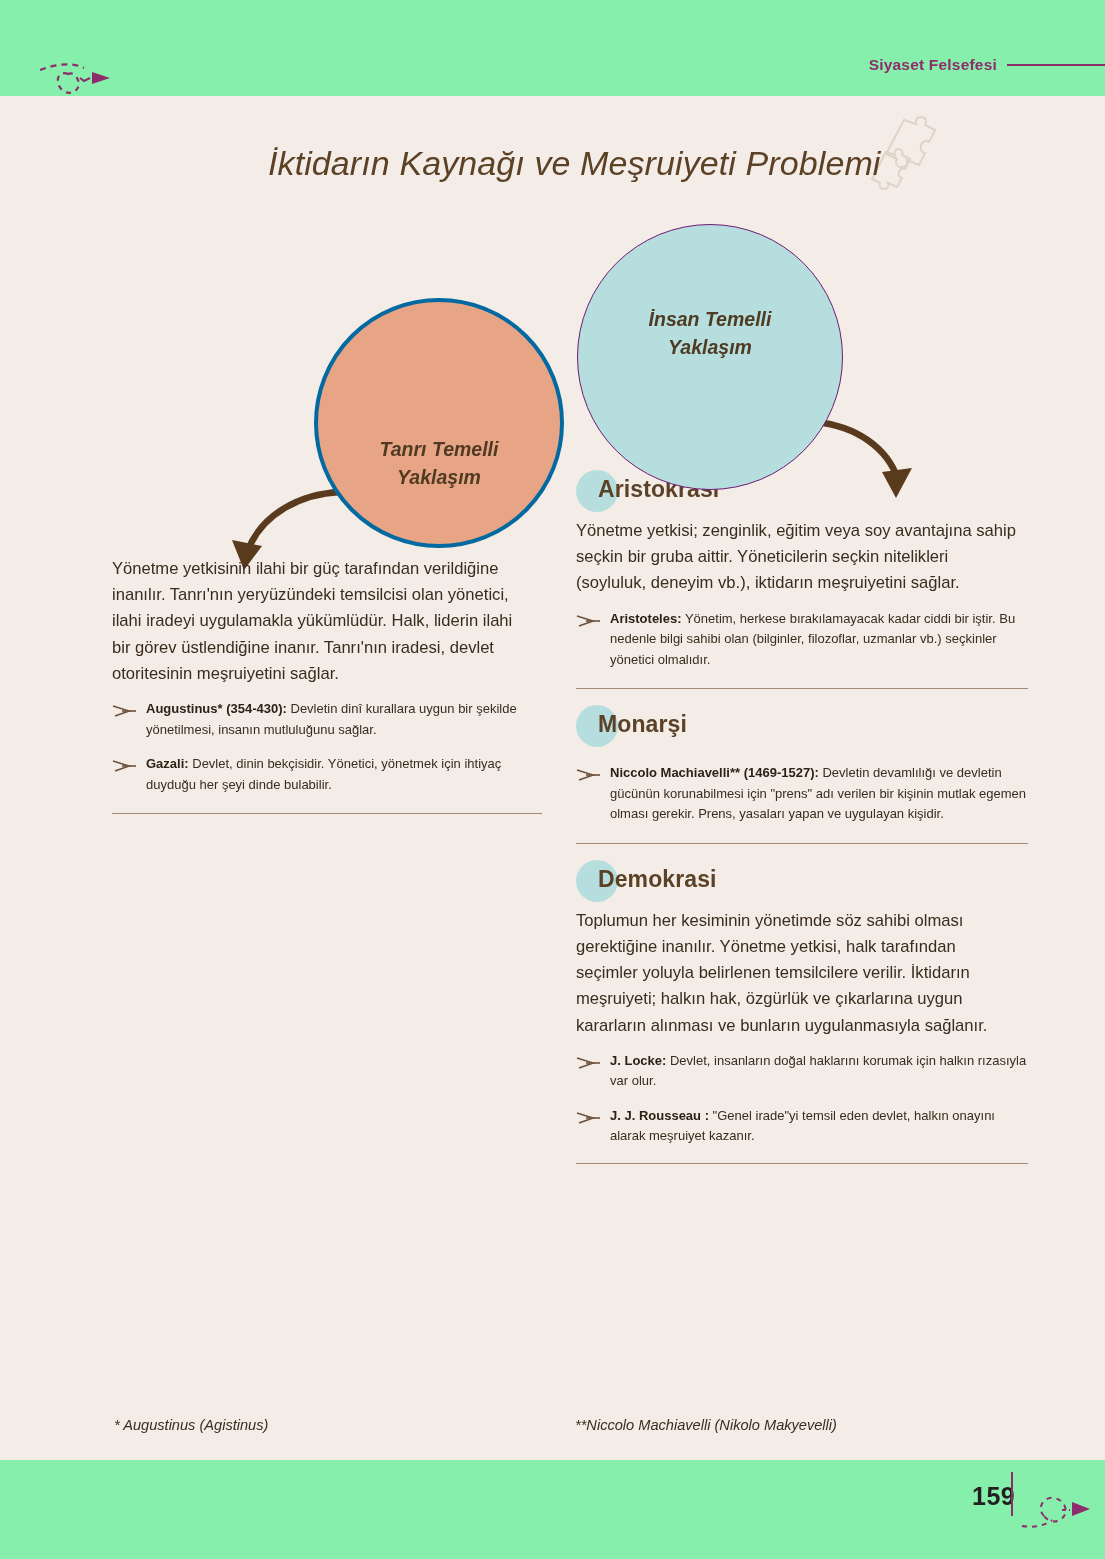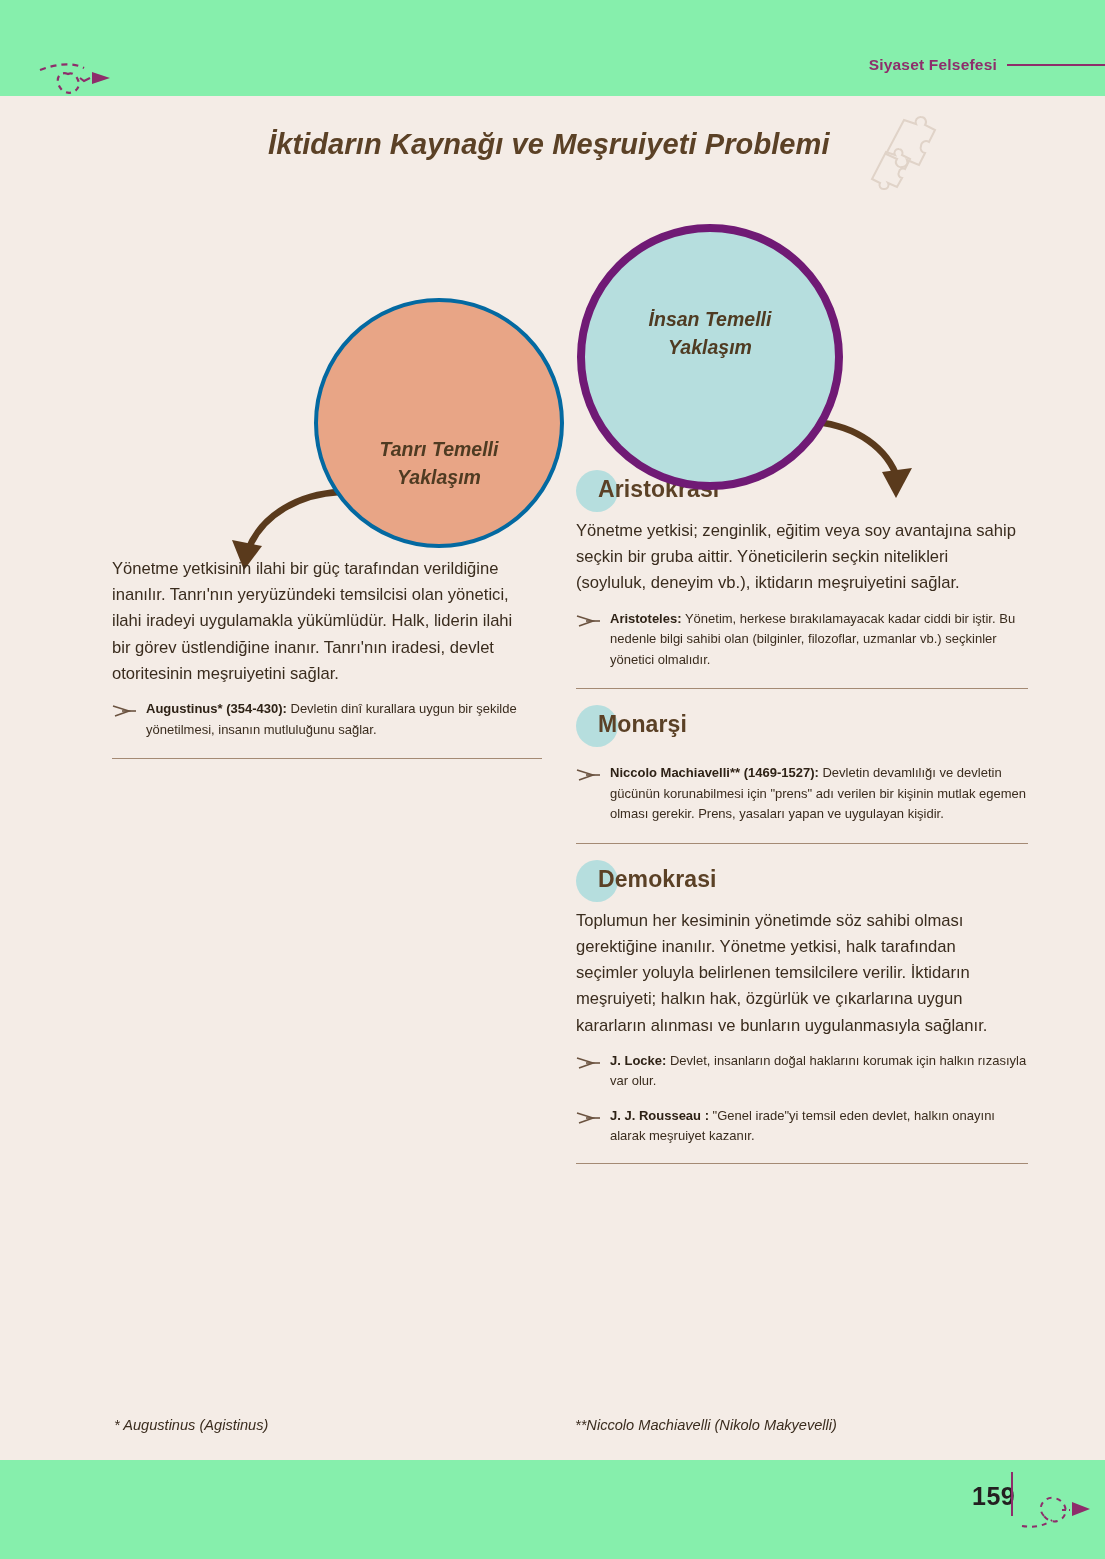--- a/index.html
+++ b/index.html
@@ -35,40 +35,40 @@
   }
 
   
   .deco{position:absolute;}
   #deco-topleft{left:34px;top:48px;}
   #deco-bottomright{left:1018px;top:1482px;}
   #deco-puzzle{left:868px;top:112px;}
 
   
   #title{
-    position:absolute;left:268px;top:128px;width:640px;
-    font-size:29px;font-weight:bold;font-style:italic;
+    position:absolute;left:268px;top:144px;width:640px;
+    font-size:34px;font-weight:normal;font-style:italic;
     color:#5b4126;letter-spacing:.1px;white-space:nowrap;
   }
 
   
   .bigcircle{
     position:absolute;border-radius:50%;
     display:flex;align-items:center;justify-content:center;
     text-align:center;
     font-weight:bold;font-style:italic;font-size:19.5px;line-height:1.45;
     color:#4f3b22;
   }
   #circle-god{
     left:314px;top:298px;width:250px;height:250px;background:#e8a586;
     z-index:2;border:4px solid #0369a1;box-sizing:border-box;
   }
   #circle-human{
     left:577px;top:224px;width:266px;height:266px;background:#b6dede;
-    z-index:1;border:8px solid #701a75;box-sizing:border-box;
+    z-index:1;border:1px solid #701a75;box-sizing:border-box;
   }
   #circle-god .ctext{transform:translateY(40px);}
   #circle-human .ctext{transform:translateY(-24px);}
 
   
   #col-left{
     position:absolute;left:112px;top:556px;width:430px;
   }
   #col-right{
     position:absolute;left:576px;top:470px;width:452px;
@@ -188,20 +188,29 @@
 
     <ul class="bullets">
       <li>
         <span class="arw">
           <svg width="26" height="16" viewBox="0 0 26 16">
             <path d="M1 3 L17 8 L3 13" stroke="#6b5340" stroke-width="1.6" fill="none"></path>
             <path d="M10 8 L24 8" stroke="#6b5340" stroke-width="1.6" fill="none"></path>
           </svg>
         </span>
         <b>Augustinus* (354-430):</b><span> Devletin dinî kurallara uygun bir şekilde yönetilmesi, insanın mutluluğunu sağlar.</span>
+      </li>
+      <li>
+        <span class="arw">
+          <svg width="26" height="16" viewBox="0 0 26 16">
+            <path d="M1 3 L17 8 L3 13" stroke="#6b5340" stroke-width="1.6" fill="none"></path>
+            <path d="M10 8 L24 8" stroke="#6b5340" stroke-width="1.6" fill="none"></path>
+          </svg>
+        </span>
+        <b>Gazali:</b><span> Devlet, dinin bekçisidir. Yönetici, yönetmek için ihtiyaç duyduğu her şeyi dinde bulabilir.</span>
       </li>
     </ul>
 
     <hr class="rule">
   </div>
 
   <div id="col-right">
 
     <div class="sechead">
       <span class="dot blue"></span>

